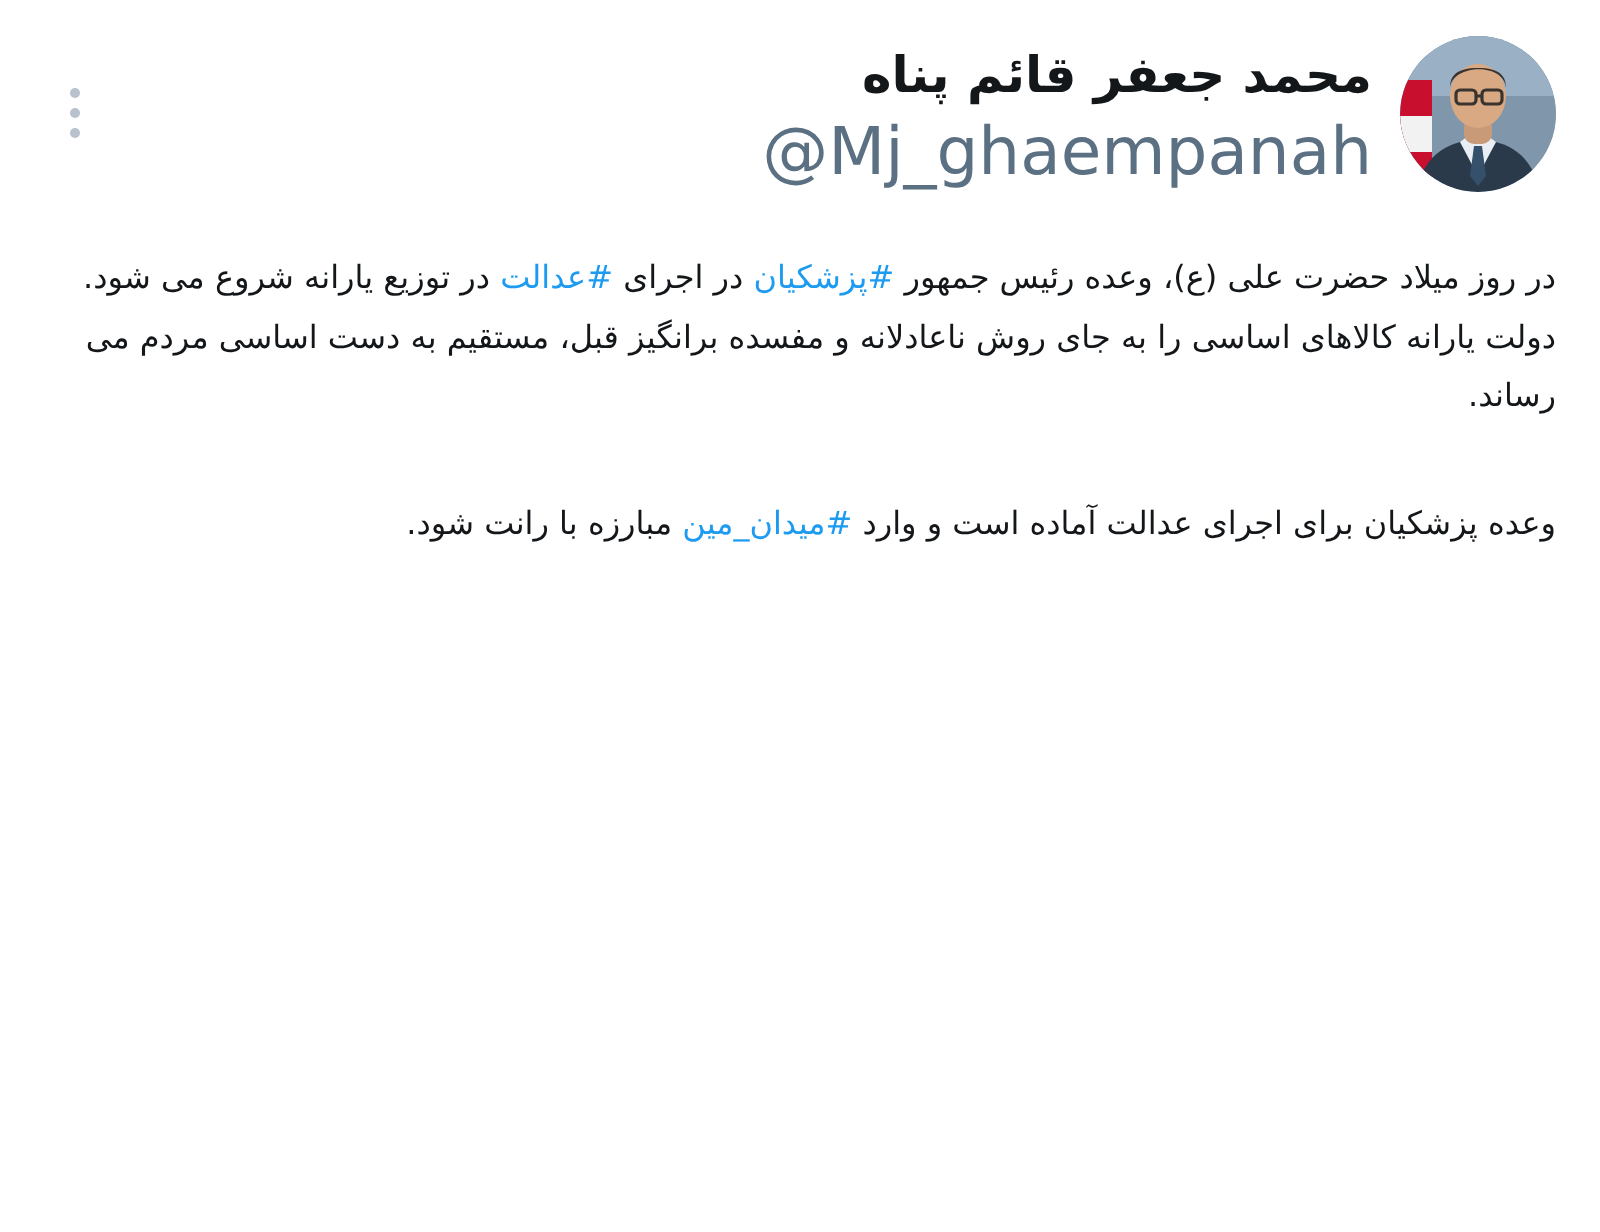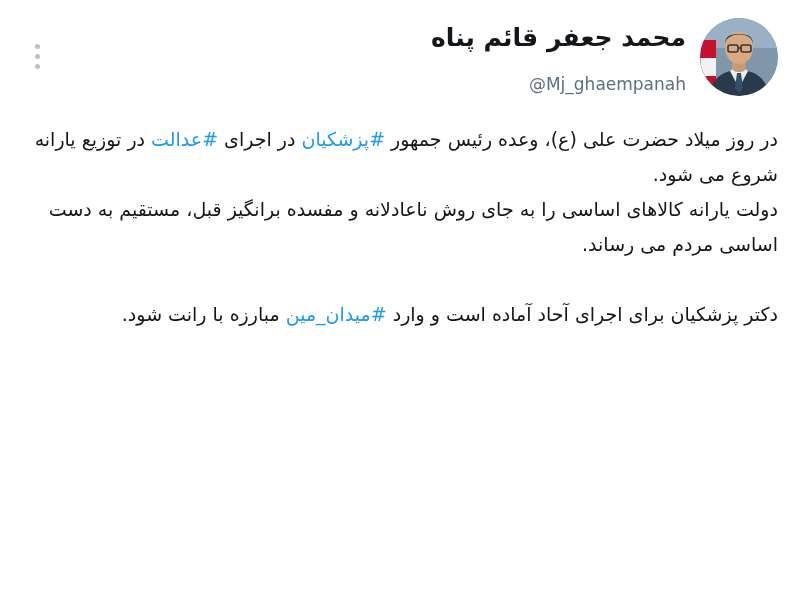--- a/index.html
+++ b/index.html
@@ -44,27 +44,27 @@
     font-size: 25px;
     font-weight: bold;
     color: #14171a;
     line-height: 1.25;
     direction: rtl;
     unicode-bidi: isolate;
     white-space: nowrap;
   }
 
   .handle {
-    font-size: 17px;
+    font-size: 33px;
     color: #5b7083;
     line-height: 1.3;
     direction: ltr;
     unicode-bidi: isolate;
     white-space: nowrap;
-    margin-top: 20px;
+    margin-top: 2px;
     text-align: right;
   }
 
   .avatar {
     width: 78px;
     height: 78px;
     border-radius: 50%;
     overflow: hidden;
     flex: 0 0 auto;
     background: #8fa3b8;
@@ -93,21 +93,21 @@
     height: 5px;
     border-radius: 50%;
     background: #b8c2cc;
   }
 
   
   .tweet-body {
     margin-top: 26px;
     direction: rtl;
     text-align: right;
-    font-size: 19px;
+    font-size: 16px;
     line-height: 1.85;
     color: #14171a;
     letter-spacing: 0;
   }
 
   .tweet-body p {
     margin: 0;
   }
 
   .para-gap {
@@ -179,17 +179,17 @@
       <span>در روز میلاد حضرت علی (ع)، وعده رئیس جمهور </span><span class="hashtag">#پزشکیان</span><span> در اجرای </span><span class="hashtag">#عدالت</span><span> در توزیع یارانه شروع می شود.</span>
     </p>
 
     <p class="tweet-line">
       <span>دولت یارانه کالاهای اساسی را به جای روش ناعادلانه و مفسده برانگیز قبل، مستقیم به دست اساسی مردم می رساند.</span>
     </p>
 
     <div class="para-gap"></div>
 
     <p class="tweet-line">
-      <span>دکتر پزشکیان برای اجرای آحاد آماده است و وارد </span><span class="hashtag">#میدان_مین</span><span> مبارزه با رانت شود.</span>
+      <span>وعده پزشکیان برای اجرای عدالت آماده است و وارد </span><span class="hashtag">#میدان_مین</span><span> مبارزه با رانت شود.</span>
     </p>
 
   </div>
 </div>
 
 </body></html>

